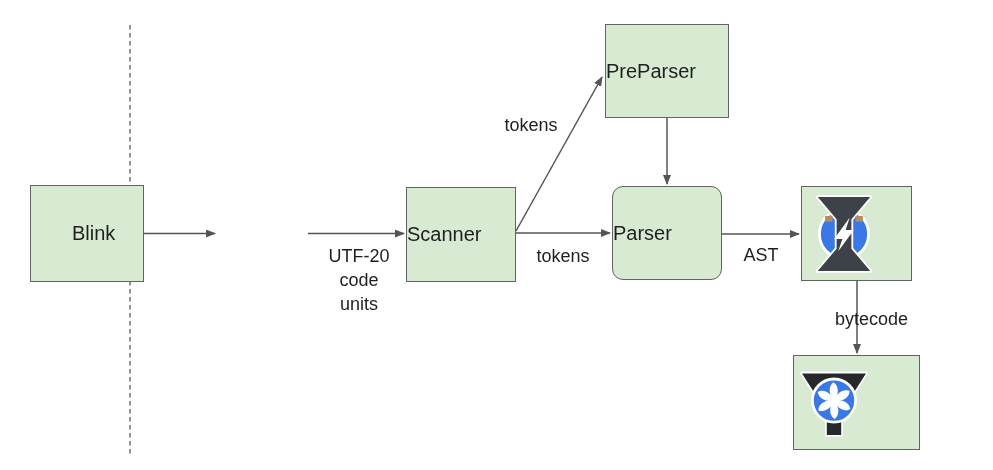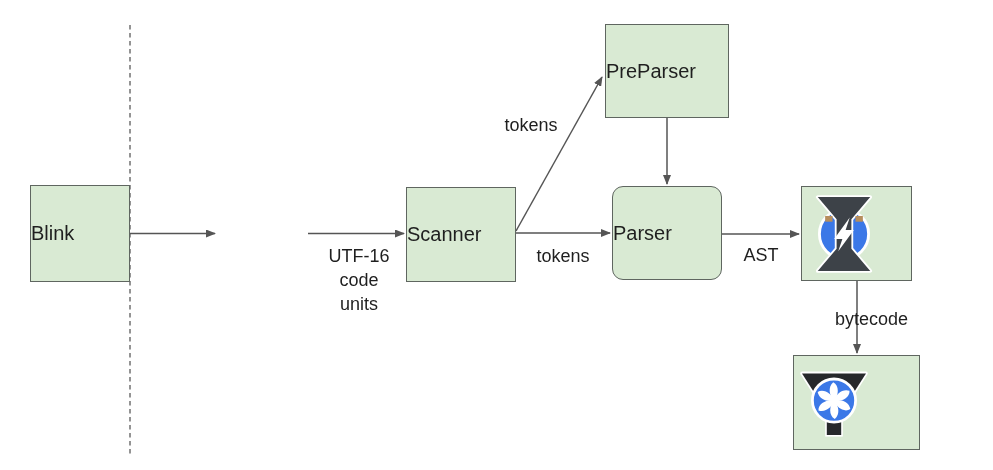--- a/index.html
+++ b/index.html
@@ -50,21 +50,21 @@
 
     <line x1="121" y1="233.5" x2="215" y2="233.5" style="stroke:var(--connector,#555)" stroke-width="1.5" marker-end="url(#arrow)"></line>
     <line x1="308" y1="233.5" x2="404" y2="233.5" style="stroke:var(--connector,#555)" stroke-width="1.5" marker-end="url(#arrow)"></line>
     <line x1="516" y1="233" x2="610" y2="233" style="stroke:var(--connector,#555)" stroke-width="1.5" marker-end="url(#arrow)"></line>
     <line x1="516" y1="231" x2="602" y2="77" style="stroke:var(--connector,#555)" stroke-width="1.5" marker-end="url(#arrow)"></line>
     <line x1="667" y1="118" x2="667" y2="184" style="stroke:var(--connector,#555)" stroke-width="1.5" marker-end="url(#arrow)"></line>
     <line x1="722" y1="234" x2="799" y2="234" style="stroke:var(--connector,#555)" stroke-width="1.5" marker-end="url(#arrow)"></line>
     <line x1="857" y1="281" x2="857" y2="353" style="stroke:var(--connector,#555)" stroke-width="1.5" marker-end="url(#arrow)"></line>
   </svg>
 
-  <div class="node" style="left:30px;top:185px;width:100px;height:97px;">
+  <div class="node" style="left:30px;top:185px;width:114px;height:97px;padding-left:41px;">
     <span class="node-label">Blink</span>
   </div>
 
 
   <div class="node" style="left:406px;top:187px;width:110px;height:95px;">
     <span class="node-label">Scanner</span>
   </div>
 
   <div class="node" style="left:605px;top:24px;width:124px;height:94px;">
     <span class="node-label">PreParser</span>
@@ -95,21 +95,21 @@
         <path d="M50 47 C44 41 42 30 49 24 C57 28 56 41 50 47 Z" transform="rotate(120 50 47)"></path>
         <path d="M50 47 C44 41 42 30 49 24 C57 28 56 41 50 47 Z" transform="rotate(180 50 47)"></path>
         <path d="M50 47 C44 41 42 30 49 24 C57 28 56 41 50 47 Z" transform="rotate(240 50 47)"></path>
         <path d="M50 47 C44 41 42 30 49 24 C57 28 56 41 50 47 Z" transform="rotate(300 50 47)"></path>
         <circle cx="50" cy="47" r="3.5"></circle>
       </g>
     </svg>
   </div>
 
 
-  <div class="edge-label" style="left:304px;top:244px;width:110px;">UTF-16
+  <div class="edge-label" style="left:304px;top:244px;width:110px;">UTF-20
 code
 units</div>
 
   <div class="edge-label" style="left:476px;top:113px;width:110px;">tokens</div>
 
   <div class="edge-label" style="left:508px;top:244px;width:110px;">tokens</div>
 
   <div class="edge-label" style="left:706px;top:243px;width:110px;text-align:center;">AST</div>
 
   <div class="edge-label left-align" style="left:835px;top:307px;">bytecode</div>

